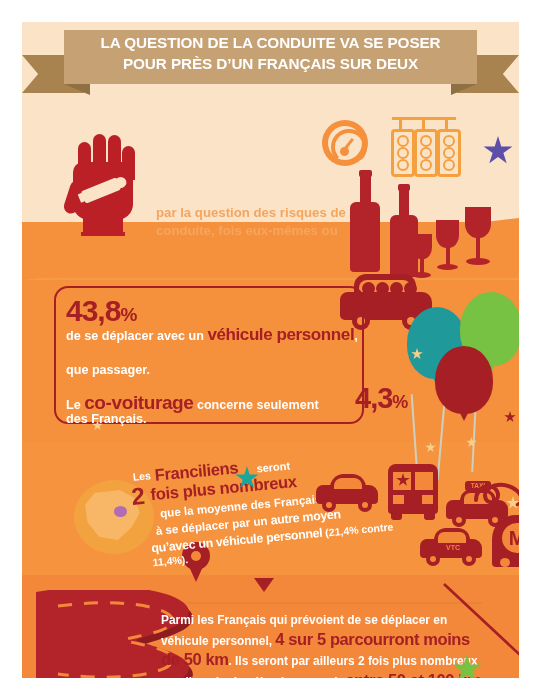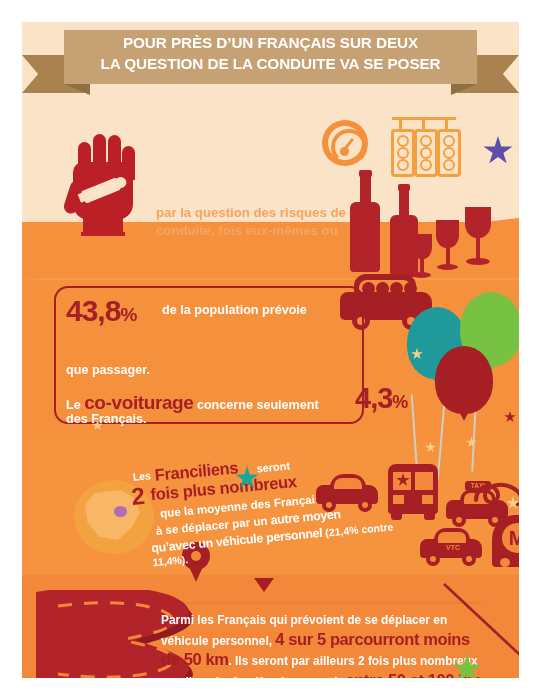--- a/index.html
+++ b/index.html
@@ -242,21 +242,21 @@
           <i></i>
         </div>
       <div class="cp-wh" style="left:62px;">
           <i></i>
         </div>
     </div>
 
     <div class="card"></div>
 
     <div class="c-27"><span>43,8</span><span class="sm">%</span></div>
-    <div class="c-l1">de la population prévoie</div>
+    <div class="c-l2"><span>de se déplacer avec un </span><span class="emph-big">véhicule personnel</span><span>,</span></div>
     <div class="c-l4">que passager.</div>
     <div class="c-l5"><span>Le </span><span class="emph-big" style="font-size:19px;">co-voiturage</span><span> concerne seulement</span></div>
     <div class="c-l6">des Français.</div>
     <div class="c-43"><span>4,3</span><span class="sm">%</span></div>
 
     <div class="bstring" style="left:419px;top:358px;height:100px;transform:rotate(5deg);"></div>
     <div class="bstring" style="left:392px;top:372px;height:96px;transform:rotate(-4deg);"></div>
     <div class="bstring" style="left:452px;top:342px;height:108px;transform:rotate(3deg);"></div>
     <div class="bal" style="left:385px;top:285px;width:60px;height:72px;background:#20999b;"></div>
     <div class="bal" style="left:438px;top:270px;width:62px;height:74px;background:#77c143;"></div>
@@ -367,17 +367,17 @@
     <div class="star" style="left:70px;top:398px;width:11px;height:11px;background:#f8cf8a;"></div>
   </div>
 
   <div class="ribbon">
     <div class="rb-tail left"></div>
     <div class="rb-tail right"></div>
     <div class="rb-fold-l"></div>
     <div class="rb-fold-r"></div>
     <div class="rb-main"></div>
     <div class="rb-text">
+      <div>LA QUESTION DE LA CONDUITE VA SE POSER</div>
       <div>POUR PRÈS D’UN FRANÇAIS SUR DEUX</div>
-      <div>LA QUESTION DE LA CONDUITE VA SE POSER</div>
     </div>
   </div>
 </div>
 
 </body></html>

